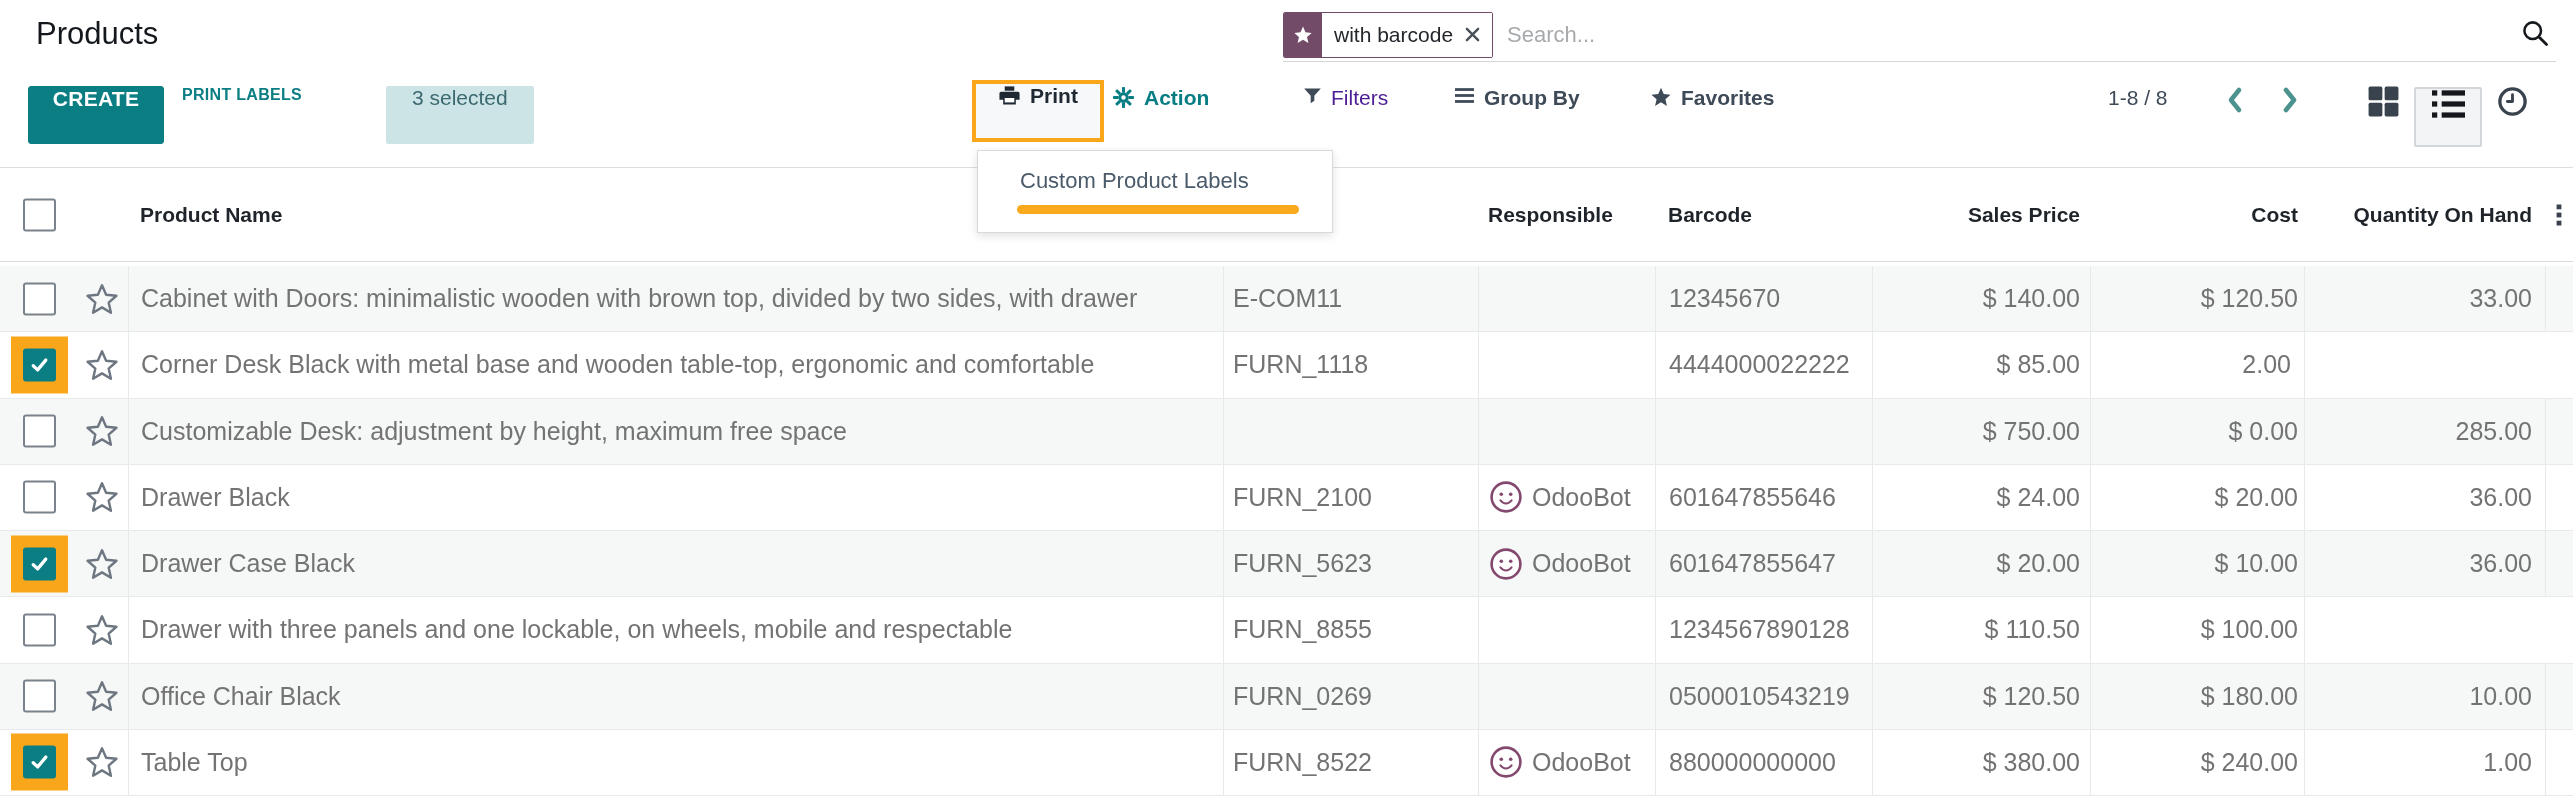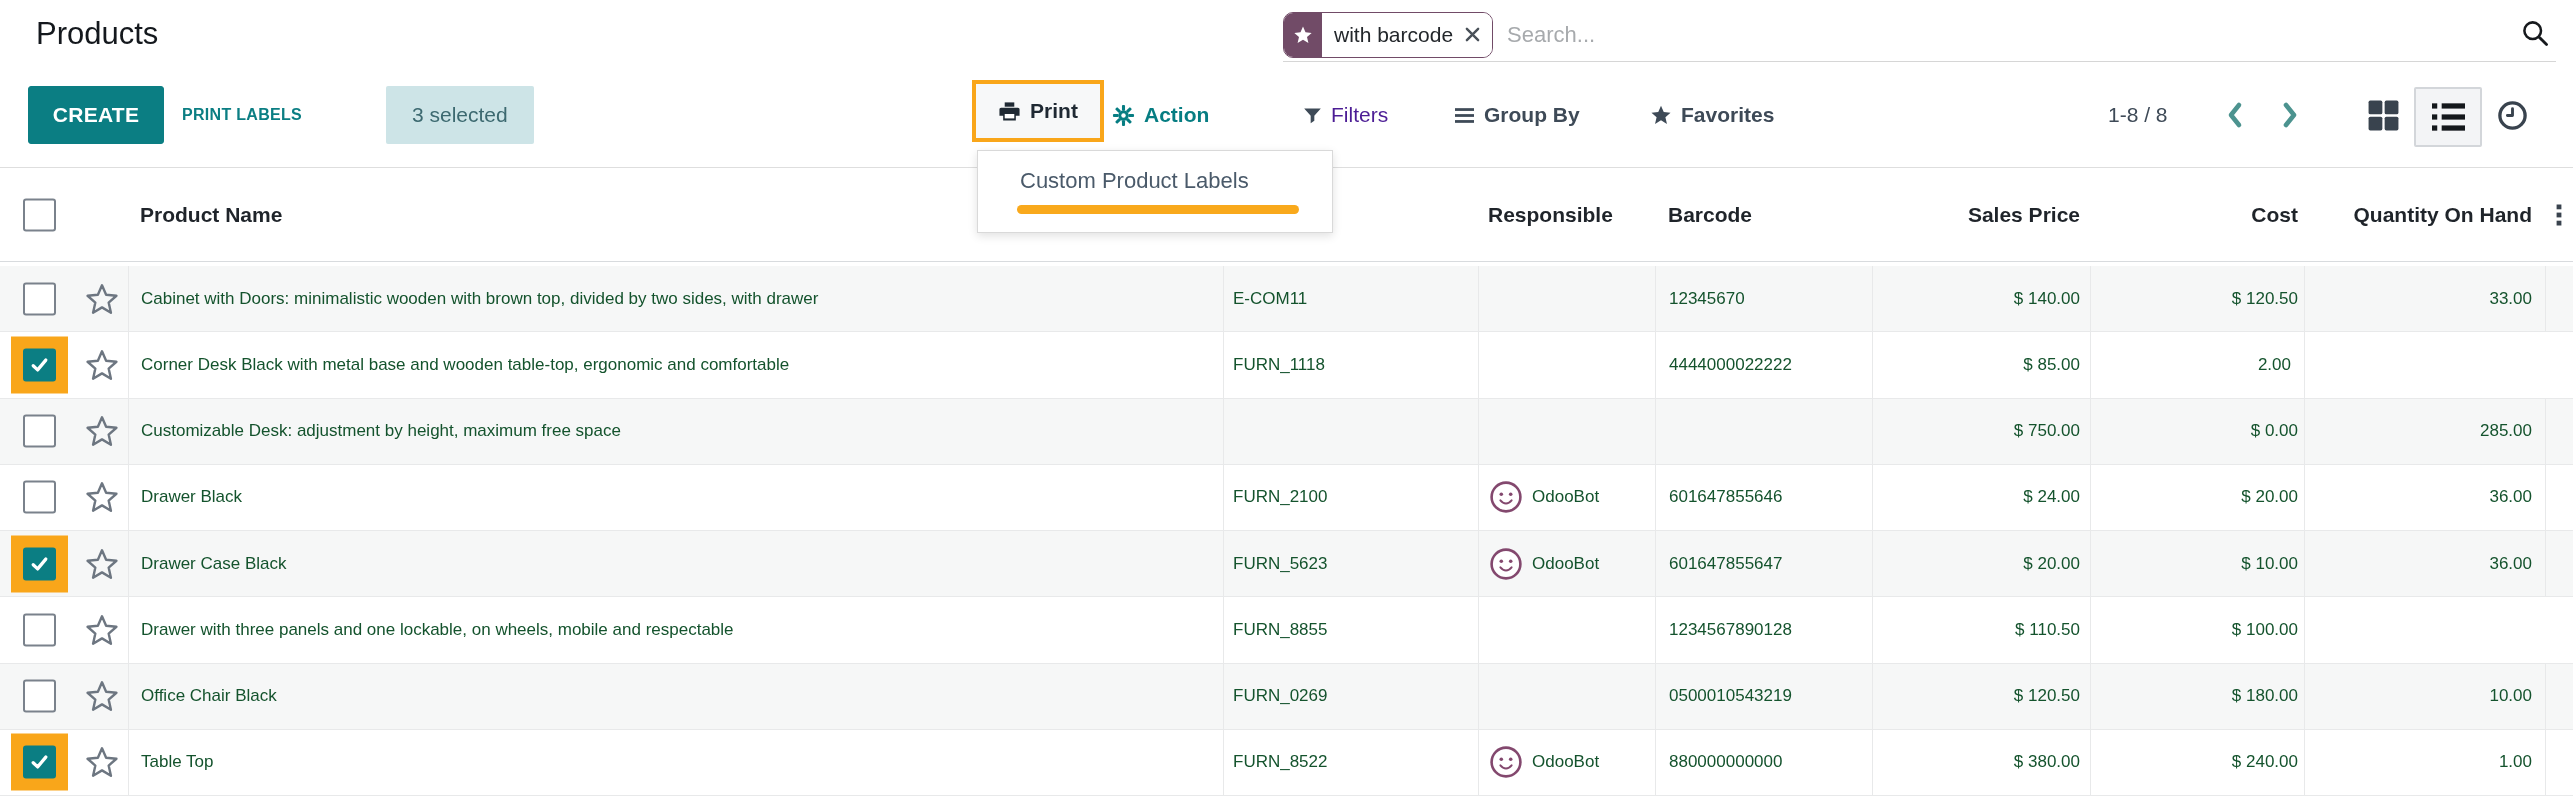--- a/index.html
+++ b/index.html
@@ -5,31 +5,31 @@
   * { box-sizing: border-box; margin: 0; padding: 0; }
   html,body { background:#fff; }
   body { font-family: "Liberation Sans", sans-serif; color:#3f4752; }
   #canvas { position:relative; width:2573px; height:796px; background:#fff; overflow:hidden; }
 
   
   .page-title { position:absolute; left:36px; top:16px; font-size:31px; font-weight:400; color:#14181d; }
 
   .searchbar { position:absolute; left:1283px; top:8px; width:1273px; height:54px;
                display:flex; align-items:center; border-bottom:1px solid #d6d6d6; }
-  .facet { display:flex; align-items:stretch; height:46px; border:1px solid #714B67; border-radius:10px; overflow:hidden; flex:none; }
+  .facet { display:flex; align-items:stretch; height:46px; border:1px solid #714B67; border-radius:2px; overflow:hidden; flex:none; }
   .facet-ico { width:38px; background:#714B67; display:flex; align-items:center; justify-content:center; }
   .facet-body { background:#fff; display:flex; align-items:center; gap:12px; padding:0 12px; }
   .facet-label { font-size:21px; color:#23272b; }
   .search-input { flex:1; border:none; outline:none; background:transparent; font-size:22px; color:#333; margin-left:14px; }
   .search-input::placeholder { color:#a7aaad; }
   .mag { flex:none; margin-right:6px; }
 
   
   .divider { position:absolute; left:0; top:167px; width:2573px; height:1px; background:#dedede; }
-  .cp-item { position:absolute; top:86px; height:58px; display:flex; align-items:center; gap:9px; cursor:pointer; }
+  .cp-item { position:absolute; top:86px; height:58px; display:flex; align-items:flex-start; gap:9px; cursor:pointer; }
   .btn-create { left:28px; width:136px; justify-content:center; background:#0b7e83; border:1px solid #0b7e83;
                 border-radius:3px; color:#fff; font-size:21px; font-weight:700; letter-spacing:.3px; }
   .btn-printlabels { left:182px; color:#0b7e83; font-size:16px; font-weight:700; letter-spacing:.3px; }
   .badge-selected { left:386px; padding:0 26px; background:#cde4e7; border-radius:2px; color:#3c6970; font-size:21px; }
   .btn-print { left:972px; top:80px; width:132px; height:62px; justify-content:center;
                border:4px solid #f9a61a; background:#f7f8f9; color:#1f2933; font-size:21px; font-weight:700; }
   .btn-action { left:1112px; color:#067d82; font-size:21px; font-weight:700; }
   .btn-filters { left:1303px; color:#4c1d95; font-size:21px; font-weight:400; }
   .btn-groupby { left:1454px; color:#3e4a57; font-size:21px; font-weight:600; }
   .btn-favorites { left:1650px; color:#3e4a57; font-size:21px; font-weight:600; }
@@ -56,21 +56,21 @@
   .c-ref  { padding-left:9px; }
   .c-resp { padding-left:10px; gap:9px; }
   .c-bar  { padding-left:13px; }
   .num    { justify-content:flex-end; }
   .c-sales { padding-right:10px; }
   .c-cost  { padding-right:6px; }
   .c-qty   { padding-right:13px; }
   .c-gutter { justify-content:center; padding:0; }
 
   .tbody { position:absolute; left:0; top:266px; width:2573px; }
-  .trow { height:66.25px; border-bottom:1px solid #e8e9ea; font-size:17px; color:#14532d; background:#fff; }
+  .trow { height:66.25px; border-bottom:1px solid #e8e9ea; font-size:25px; color:#737373; background:#fff; }
   .trow:nth-child(odd) { background:#f6f7f7; }
   .trow .cell + .cell { border-left:1px solid #e8e9ea; }
 
   .c-select { position:relative; }
   .cb { position:absolute; left:23px; top:50%; transform:translateY(-50%); width:33px; height:33px;
         border:2px solid #7a828c; border-radius:3px; background:#fff; z-index:1;
         display:flex; align-items:center; justify-content:center; cursor:pointer; }
   .cb .check { display:none; }
   .cb.checked { background:#0b7e83; border-color:#0b7e83; }
   .cb.checked .check { display:block; }

